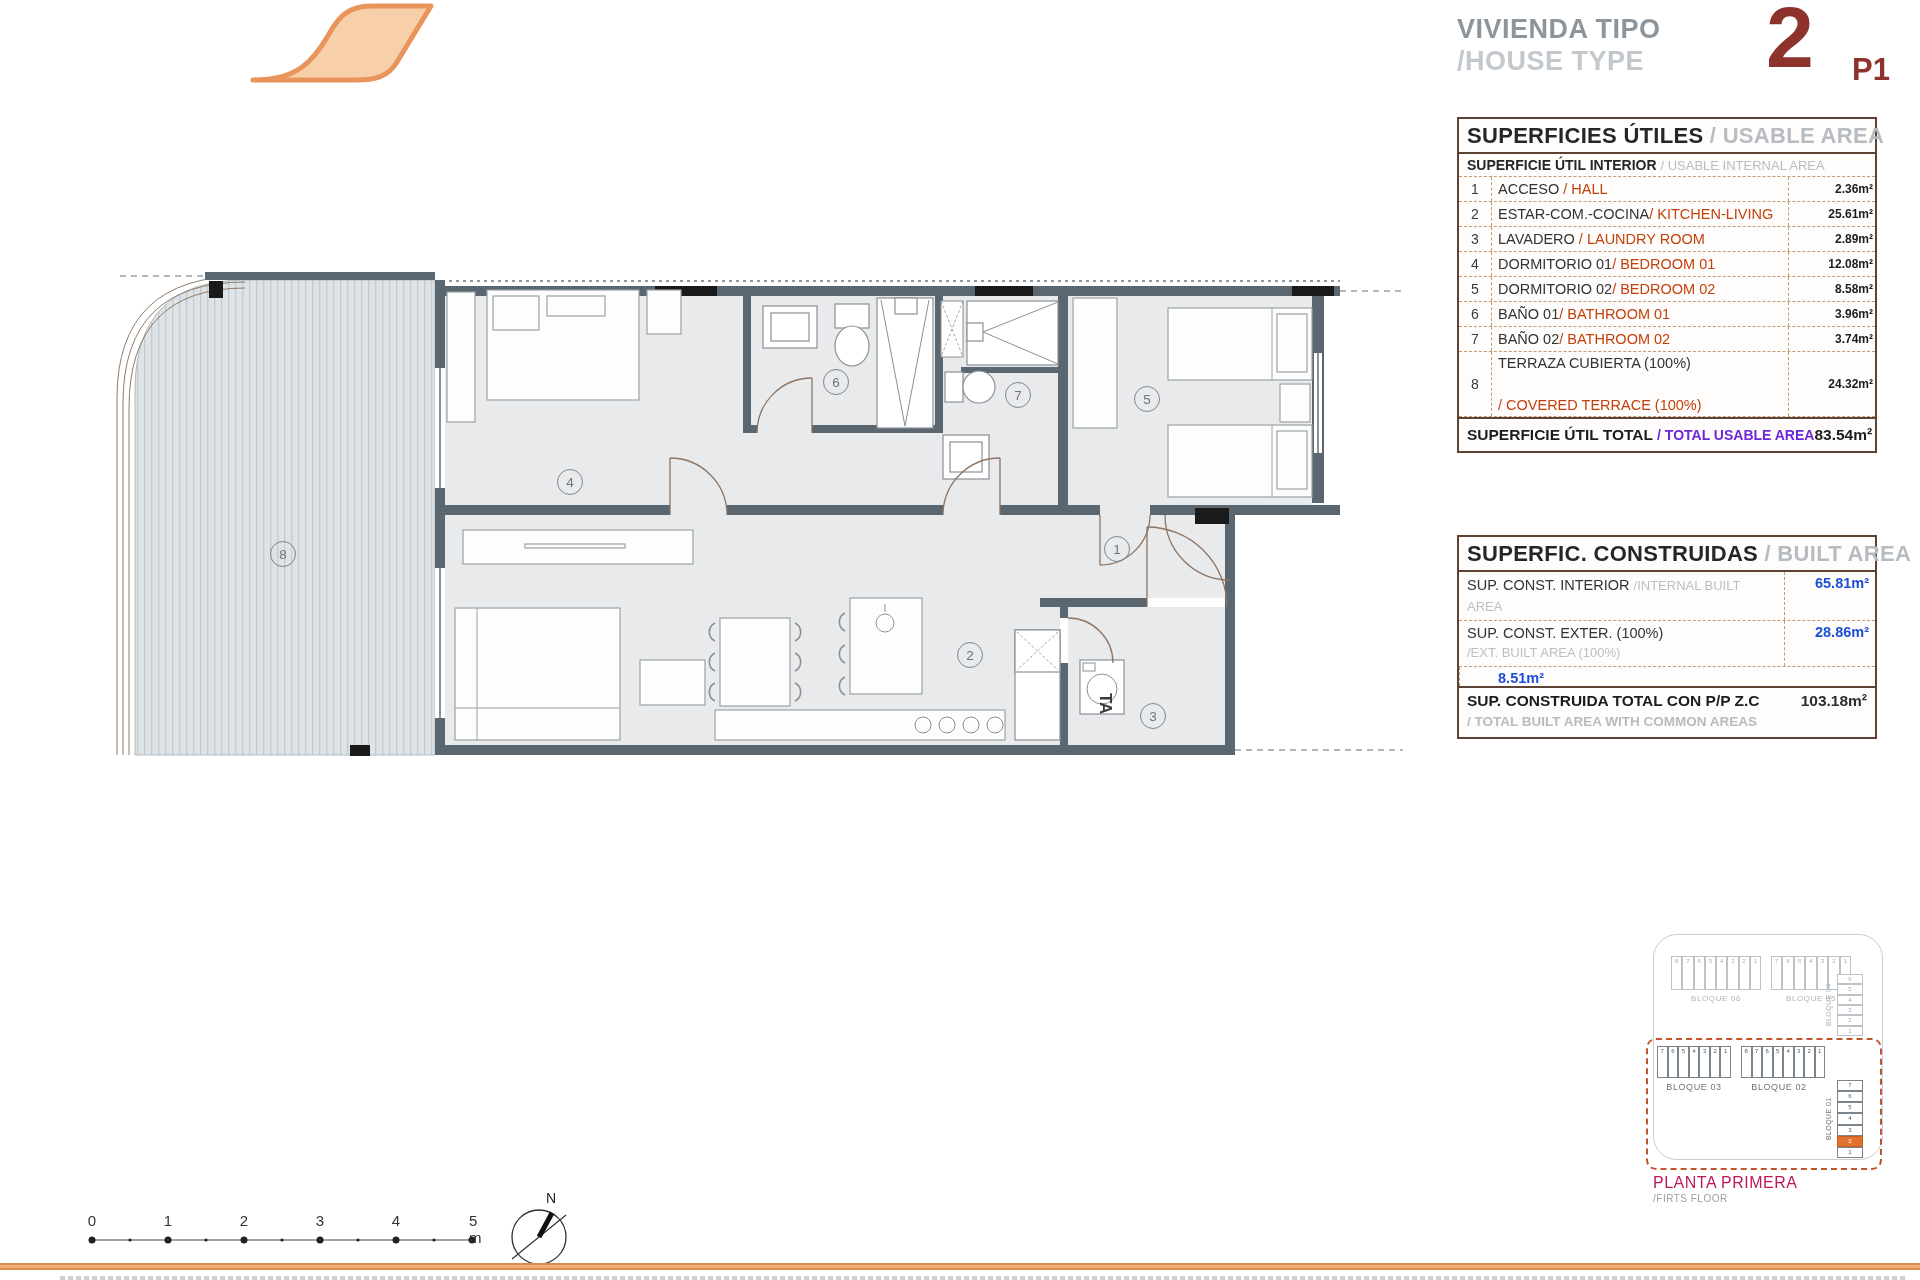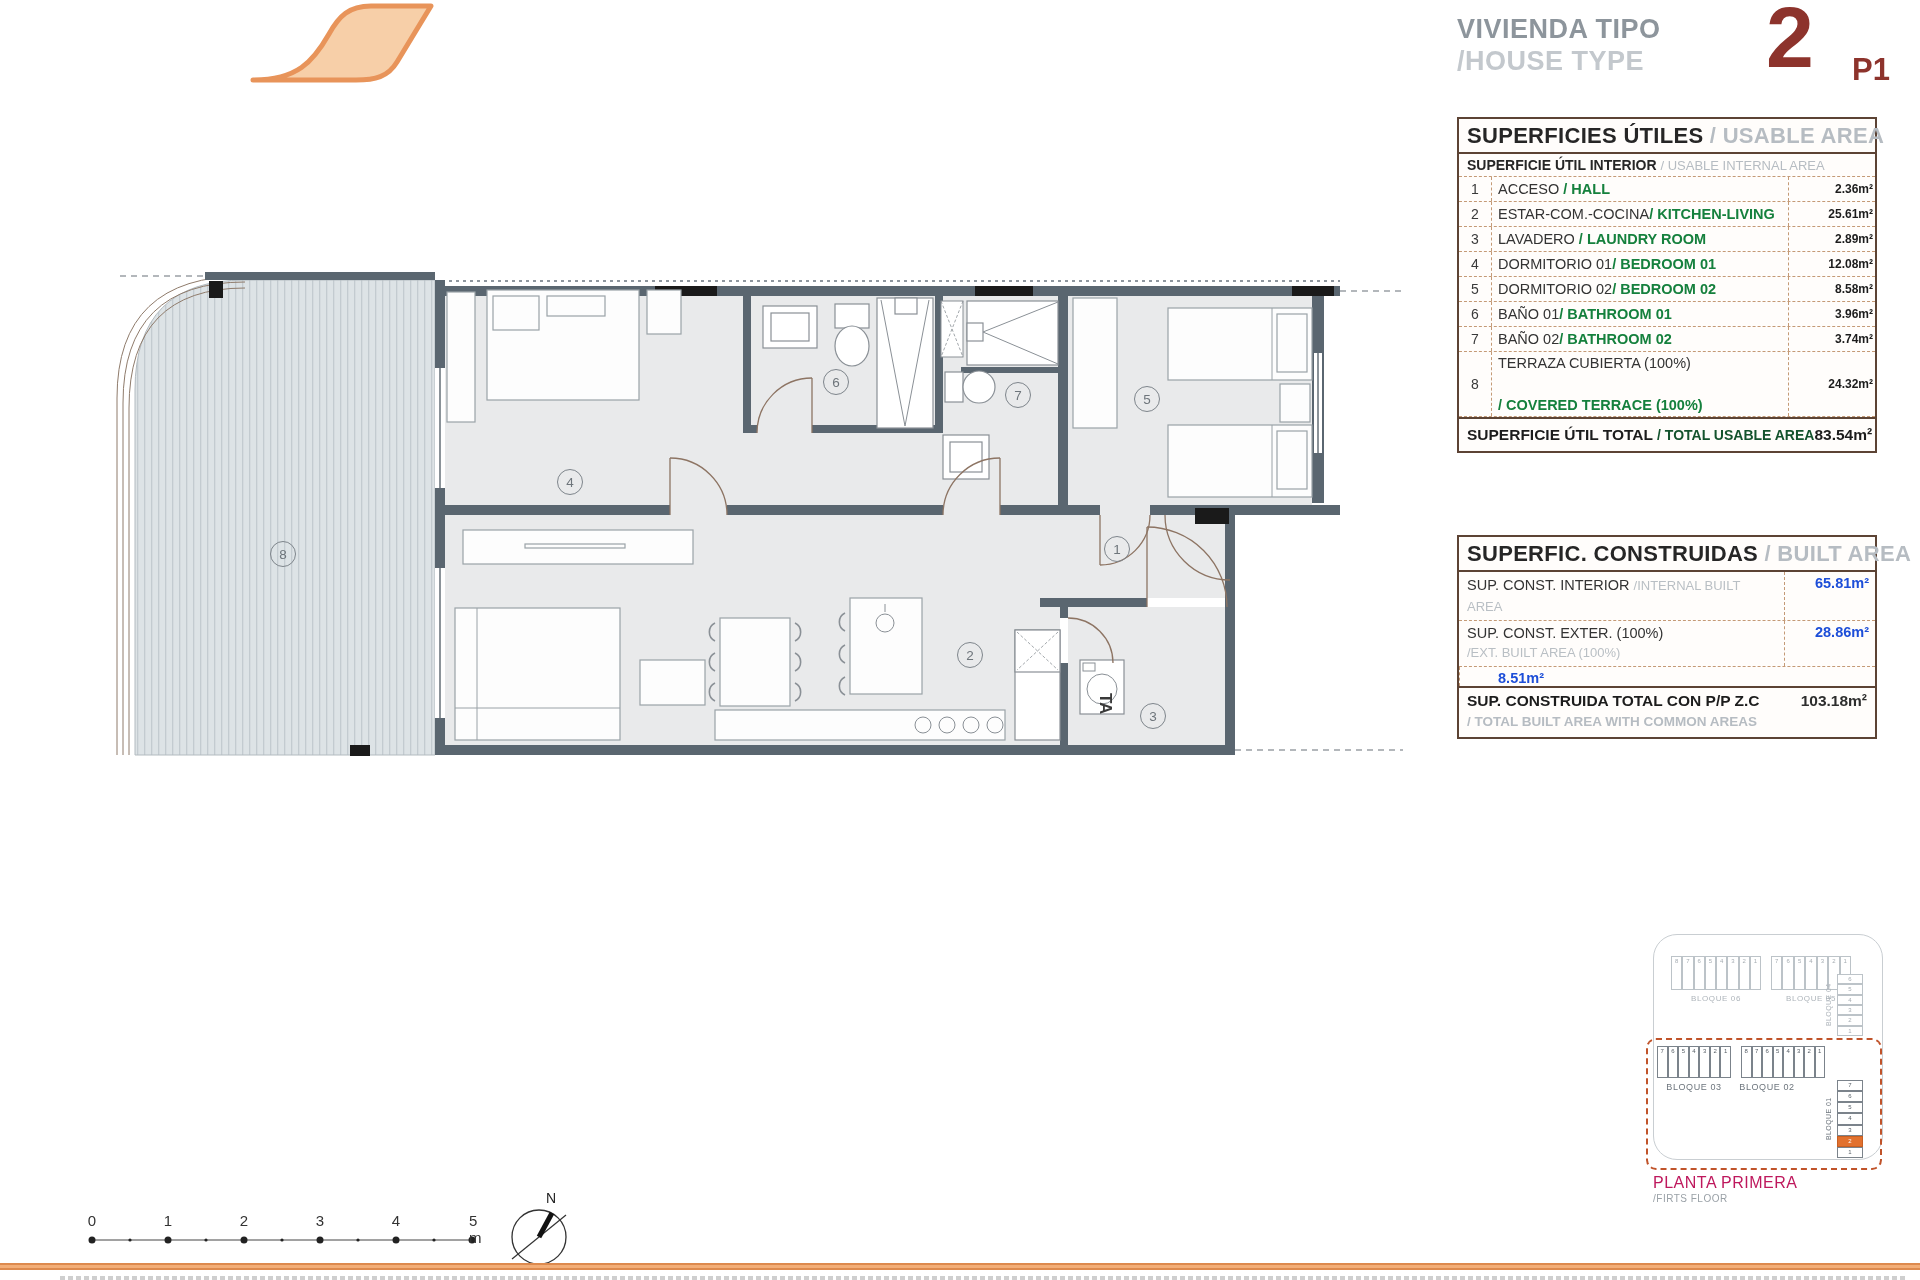--- a/index.html
+++ b/index.html
@@ -17,26 +17,26 @@
   .tbl-head{display:flex; align-items:flex-end; padding:4px 8px 3px 8px; border-bottom:2px solid #5c4334;}
   .tbl-head .es{font-size:22px; font-weight:bold; color:#262626; letter-spacing:.3px; white-space:pre;}
   .tbl-head .en{font-size:22px; font-weight:bold; color:#b6bcc2; letter-spacing:.3px; white-space:pre;}
   .tbl-subhead{display:flex; align-items:baseline; padding:3px 8px; border-bottom:1px dashed #c49a76;}
   .tbl-subhead .es{font-size:14px; font-weight:bold; color:#262626; white-space:pre;}
   .tbl-subhead .en{font-size:13px; font-weight:normal; color:#b6bcc2; white-space:pre;}
   .t-row{display:flex; align-items:stretch; border-bottom:1px dashed #c49a76; min-height:24px;}
   .t-row:last-of-type{border-bottom:none;}
   .t-num{width:32px; text-align:center; font-size:14px; color:#3a3a3a; border-right:1px dashed #c49a76; display:flex; align-items:center; justify-content:center;}
   .t-name{flex:1; padding:2px 6px; font-size:14.5px; color:#333; display:flex; align-items:center; white-space:pre;}
-  .t-name .en{color:#15803d; white-space:pre;font-weight:bold;}
+  .t-name .en{color:#c2410c; white-space:pre;}
   .t-name.two{flex-direction:column; align-items:flex-start; justify-content:center; line-height:1.25;gap:24px;}
   .t-val{width:84px; border-left:1px dashed #c49a76; font-size:12px; font-weight:bold; color:#1c1c1c; display:flex; align-items:center; justify-content:flex-end; padding-right:2px;}
   .t-total{display:flex; border-top:2px solid #5c4334; min-height:28px; align-items:center; padding:2px 6px 2px 8px;}
   .t-total .es{font-size:15.5px; font-weight:bold; color:#1c1c1c; white-space:pre;}
-  .t-total .en{font-size:14px; font-weight:bold; color:#14532d; white-space:pre;}
+  .t-total .en{font-size:14px; font-weight:bold; color:#6d28d9; white-space:pre;}
   .t-total .val{margin-left:auto; font-size:15.5px; font-weight:bold; color:#1c1c1c;}
   .b-row{display:flex; border-bottom:1px dashed #c49a76;}
   .b-name{flex:1; padding:3px 6px 3px 8px; line-height:1.3;}
   .b-name .es{display:block; font-size:14.5px; color:#333;}
   .b-name .es.inline{display:inline;}
   .b-name .en{font-size:13px; color:#b9bfc4;}
   .b-val{width:84px; border-left:1px dashed #c49a76; font-size:14.5px; font-weight:bold; text-align:right; padding:3px 6px 0 0; color:#1d4ed8;}
   .b-total{border-top:2px solid #5c4334; padding:3px 8px 5px 8px; line-height:1.3;}
   .b-total .row1{display:flex;}
   .b-total .es{font-size:15.5px; font-weight:bold; color:#1c1c1c;}
@@ -397,21 +397,21 @@
   <div class="sp-block dark" style="left:96px; top:118px; width:84px; height:32px;">
       <div class="cell">8</div>
       <div class="cell">7</div>
       <div class="cell">6</div>
       <div class="cell">5</div>
       <div class="cell">4</div>
       <div class="cell">3</div>
       <div class="cell">2</div>
       <div class="cell">1</div>
     </div>
-  <div class="sp-label dark" style="left:80px; top:154px; width:84px;">BLOQUE 02</div>
+  <div class="sp-label dark" style="left:92px; top:154px; width:84px;">BLOQUE 02</div>
 
   <div class="sp-block v dark" style="left:192px; top:152px; width:26px; height:78px;">
       <div class="cell">7</div>
       <div class="cell">6</div>
       <div class="cell">5</div>
       <div class="cell">4</div>
       <div class="cell">3</div>
       <div class="cell hl">2</div>
       <div class="cell">1</div>
     </div>

